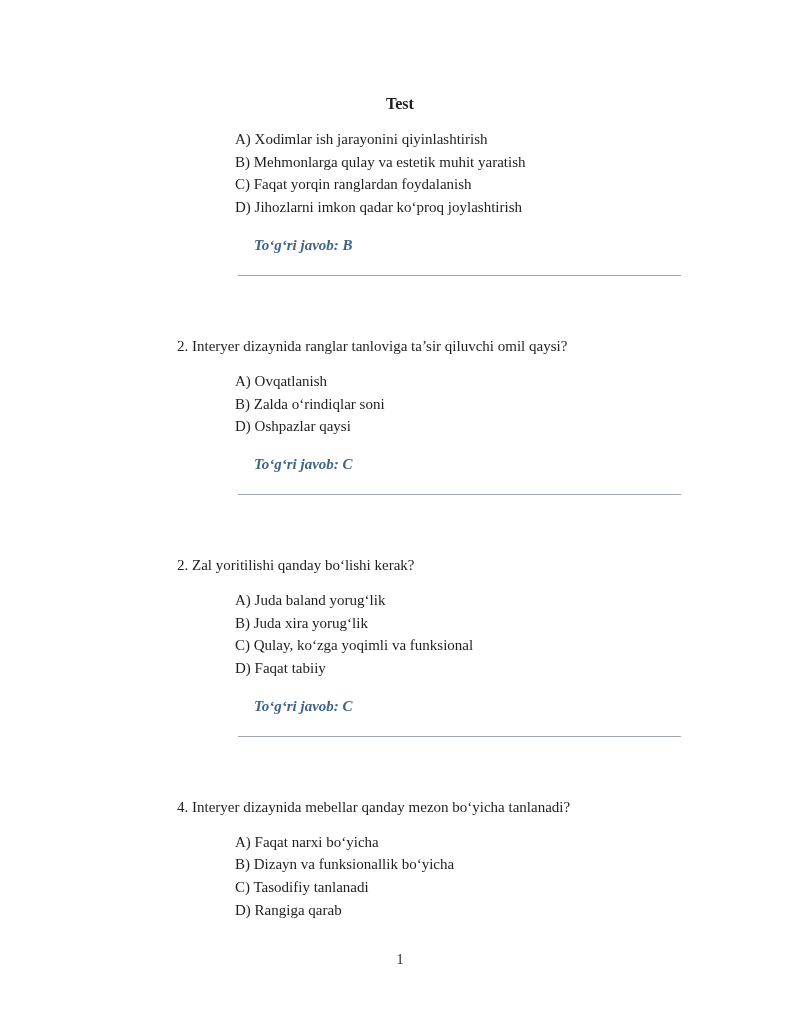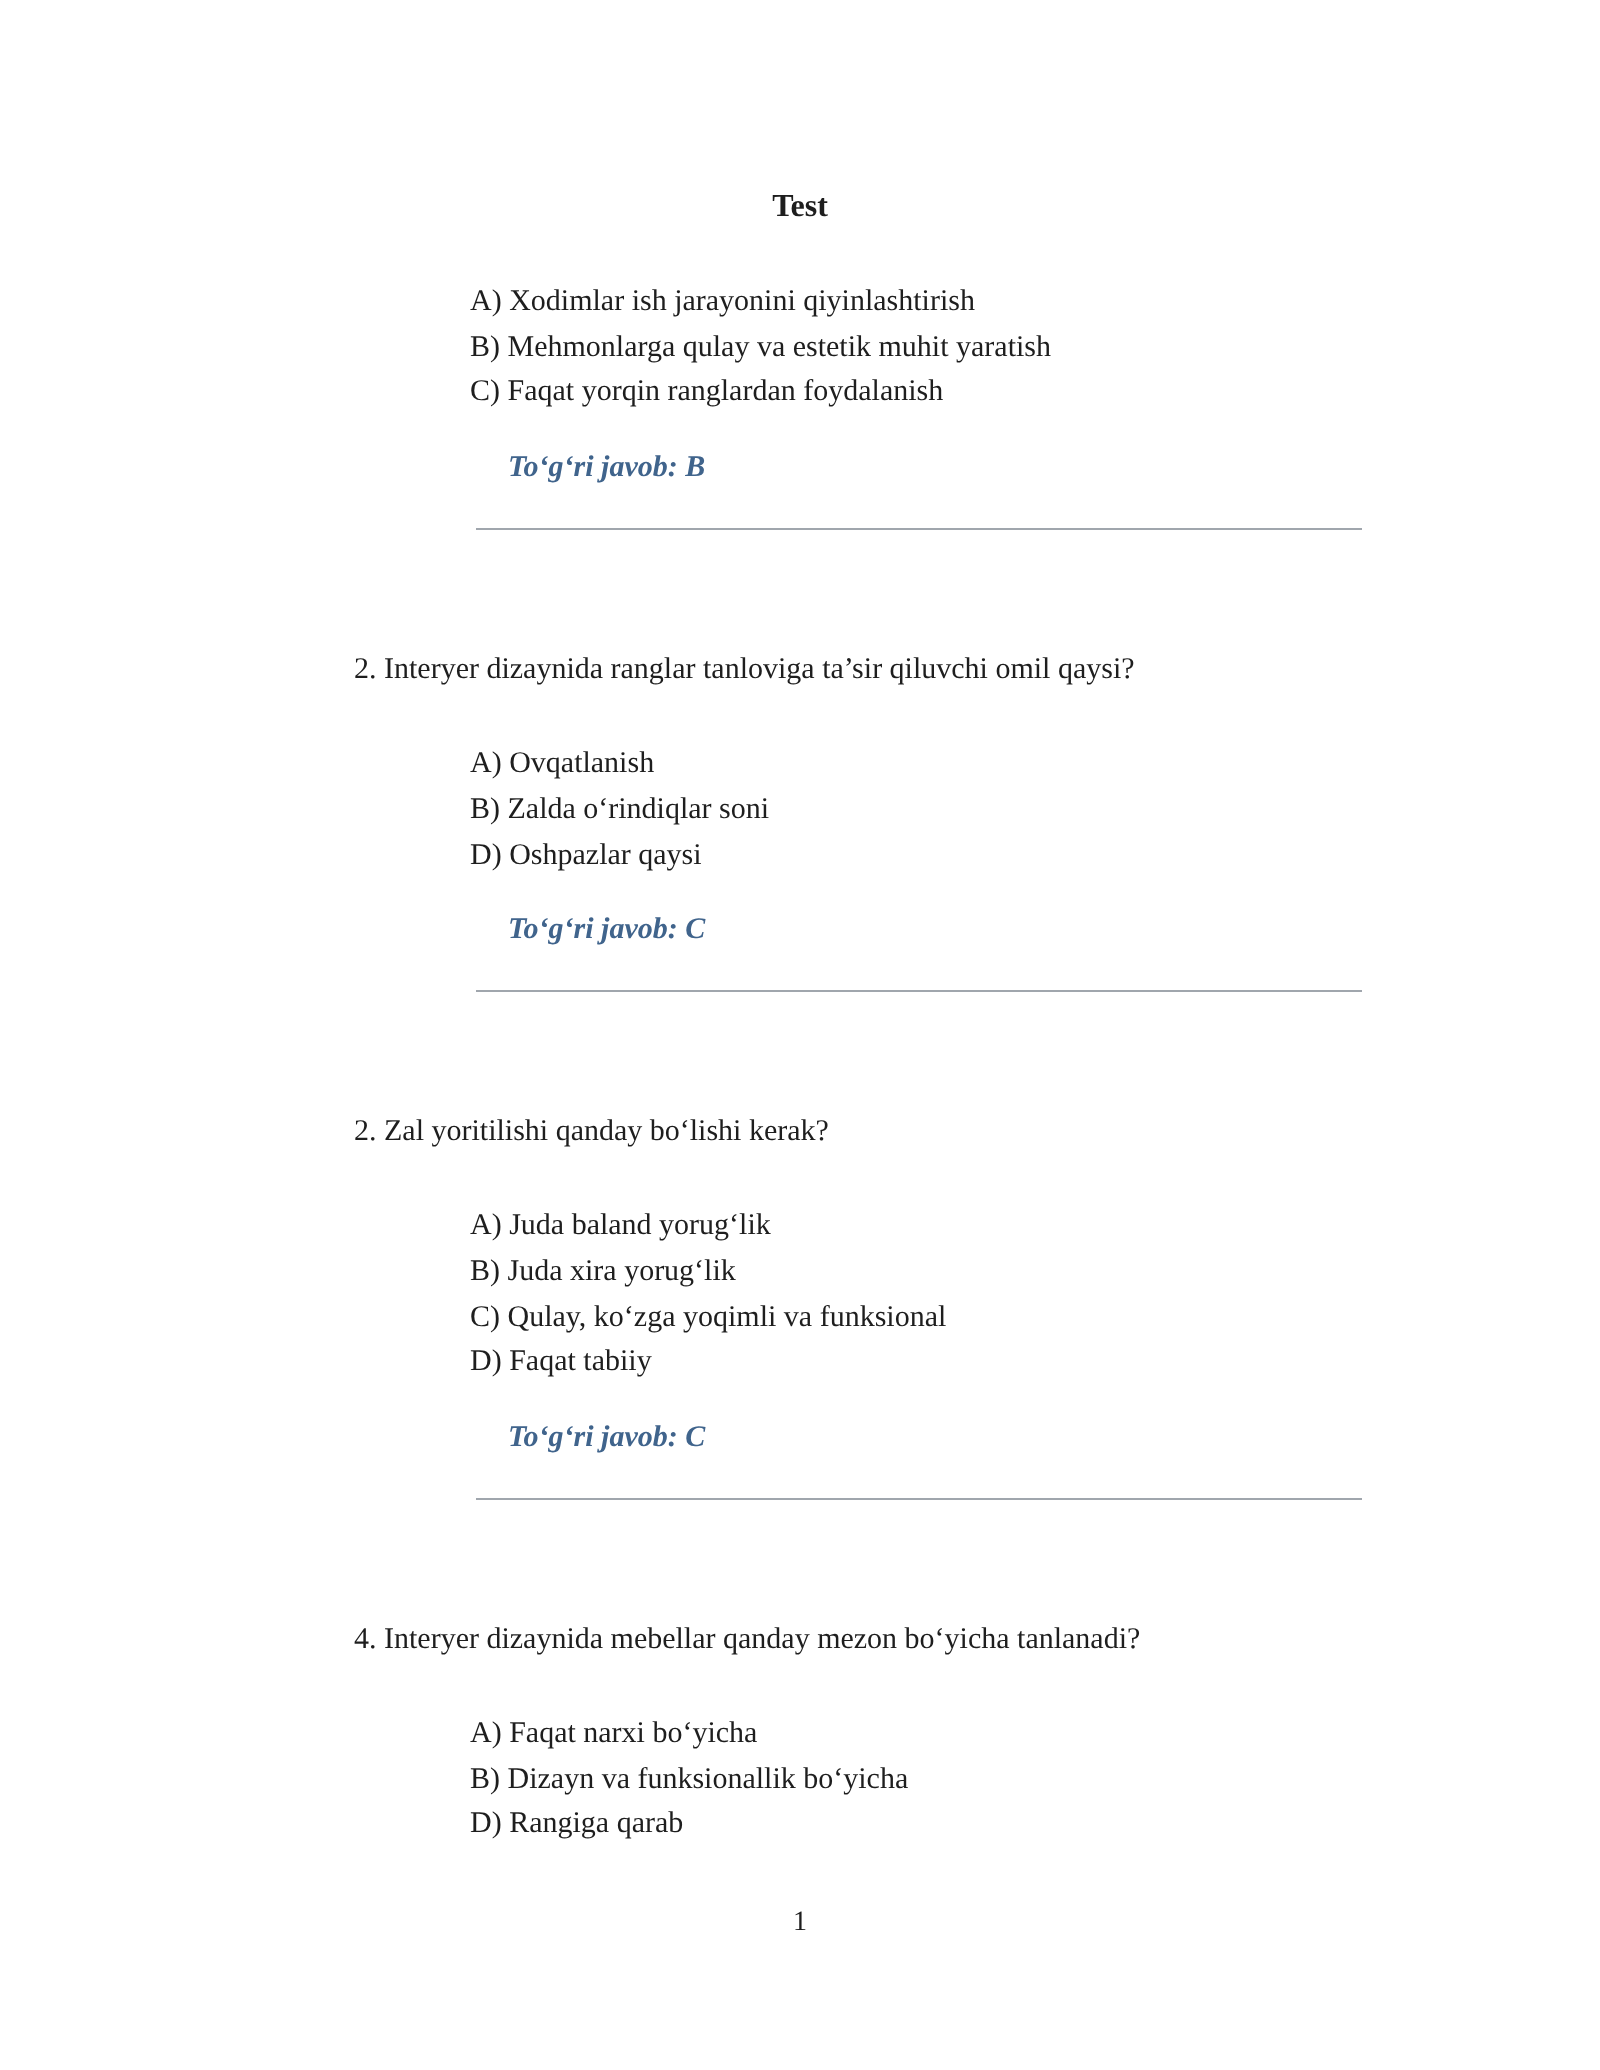--- a/index.html
+++ b/index.html
@@ -34,21 +34,21 @@
   }
   .question { margin: 0; }
   .q-text {
     margin: 16px 40px 0 117px;
     font-size: 15px;
     line-height: 20px;
   }
   .question + .question .q-text {
     margin-top: 60px;
   }
-  .options { margin-top: 26px; padding-left: 32px; }
+  .options { margin-top: 14px; padding-left: 32px; }
   .option {
     margin: 0 0 0 143px;
     font-size: 15px;
     line-height: 22.7px;
   }
   .answer-wrap {
     margin: 12px 0 0 178px;
     width: 443px;
     padding-bottom: 4px;
     border-bottom: 1px solid var(--answer-underline-color);
@@ -73,20 +73,21 @@
 
 <div class="page">
 
   <h1 class="title">Test</h1>
 
   <section class="question">
     <div class="options">
       <p class="option">A) Xodimlar ish jarayonini qiyinlashtirish</p>
       <p class="option">B) Mehmonlarga qulay va estetik muhit yaratish</p>
       <p class="option">C) Faqat yorqin ranglardan foydalanish</p>
+      <p class="option">D) Jihozlarni imkon qadar ko‘proq joylashtirish</p>
     </div>
     <div class="answer-wrap">
       <p class="answer">To‘g‘ri javob: B</p>
     </div>
   </section>
 
   <section class="question">
     <p class="q-text">2. Interyer dizaynida ranglar tanloviga ta’sir qiluvchi omil qaysi?</p>
     <div class="options">
       <p class="option">A) Ovqatlanish</p>
@@ -109,19 +110,20 @@
     <div class="answer-wrap">
       <p class="answer">To‘g‘ri javob: C</p>
     </div>
   </section>
 
   <section class="question">
     <p class="q-text">4. Interyer dizaynida mebellar qanday mezon bo‘yicha tanlanadi?</p>
     <div class="options">
       <p class="option">A) Faqat narxi bo‘yicha</p>
       <p class="option">B) Dizayn va funksionallik bo‘yicha</p>
+      <p class="option">C) Tasodifiy tanlanadi</p>
       <p class="option">D) Rangiga qarab</p>
     </div>
   </section>
 
   <p class="page-number">1</p>
 
 </div>
 
 </body></html>

